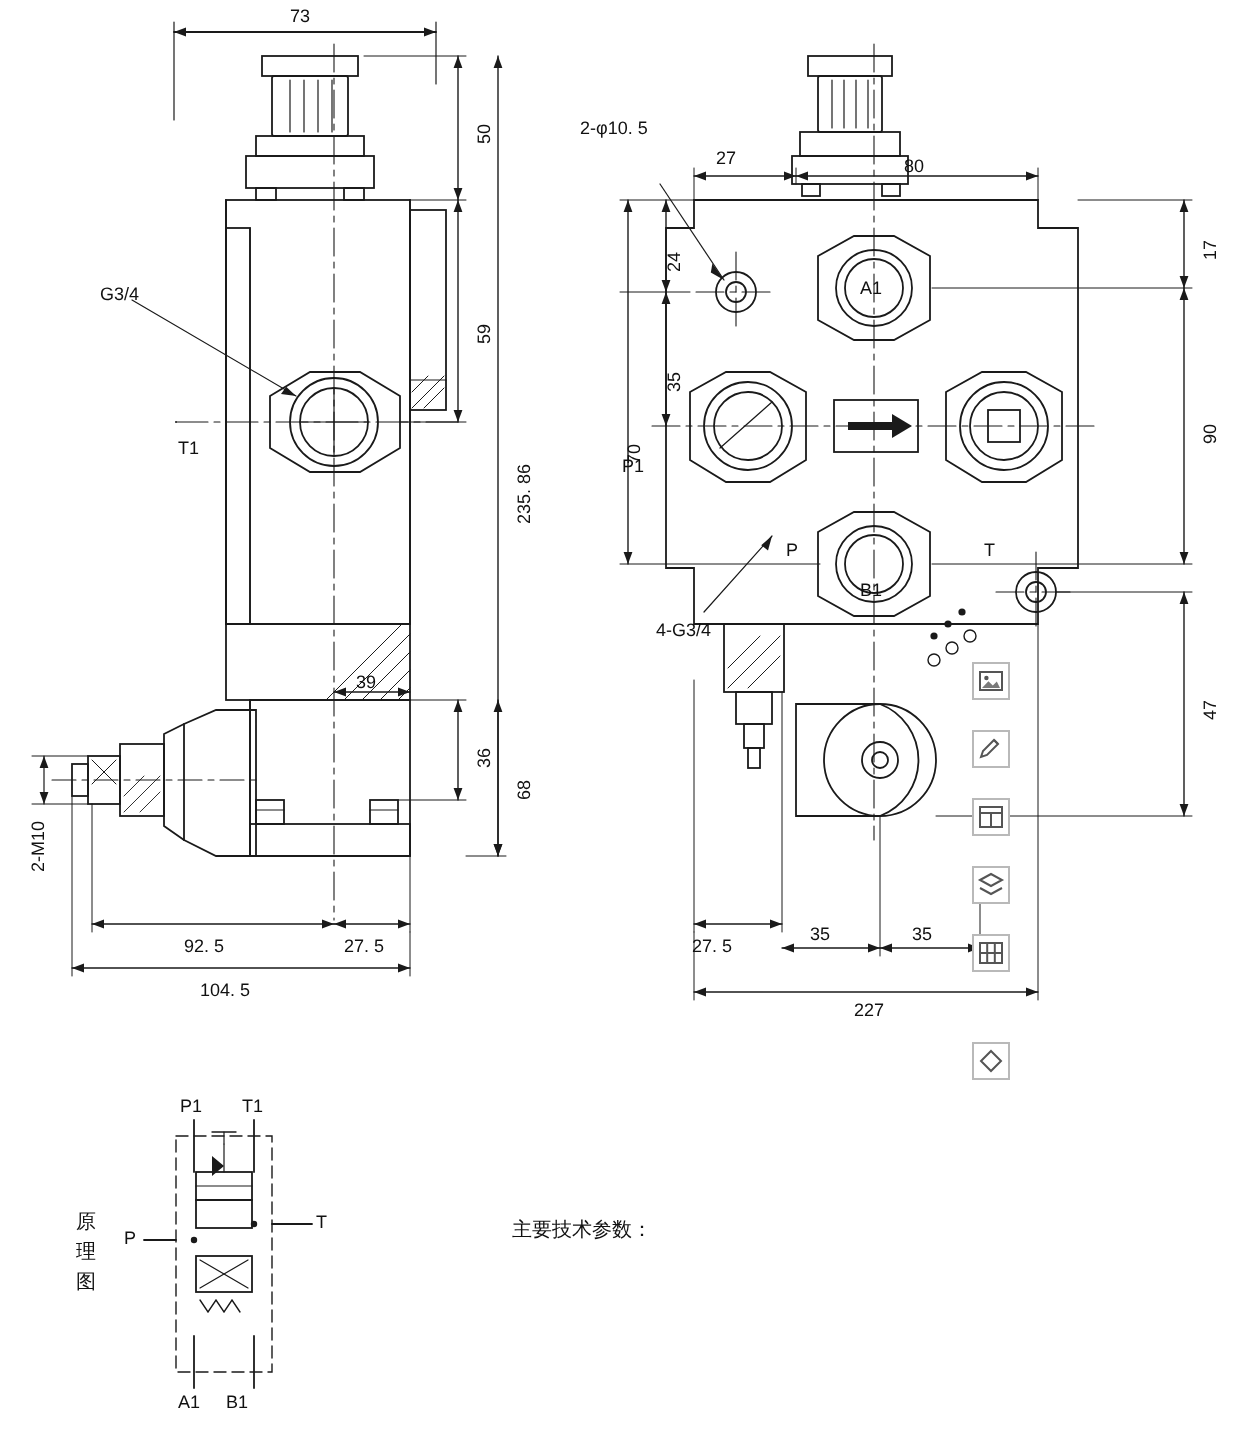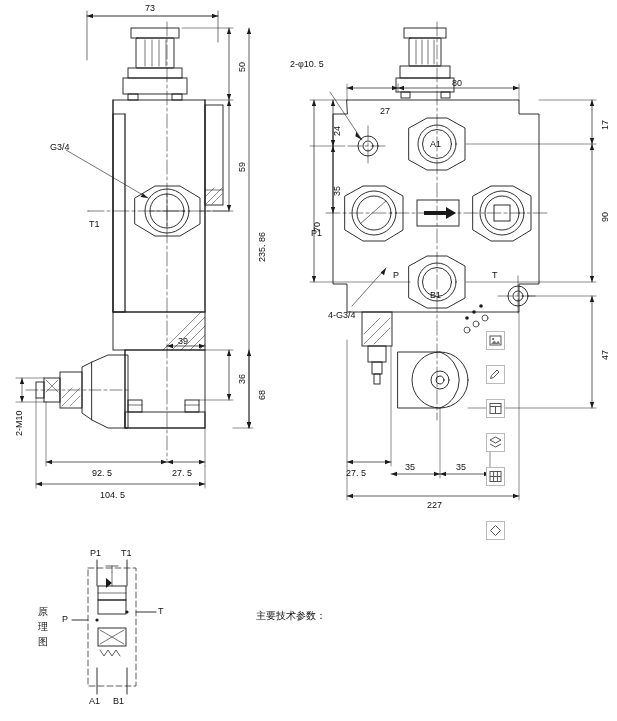--- a/index.html
+++ b/index.html
@@ -340,21 +340,21 @@
 <div class="lbl rot" style="left:237px;top:384px;">36</div>
 <div class="lbl rot" style="left:257px;top:400px;">68</div>
 <div class="lbl" style="left:92px;top:468px;">92. 5</div>
 <div class="lbl" style="left:172px;top:468px;">27. 5</div>
 <div class="lbl" style="left:100px;top:490px;">104. 5</div>
 
 <div class="lbl" style="left:50px;top:142px;">G3/4</div>
 <div class="lbl" style="left:89px;top:219px;">T1</div>
 <div class="lbl rot" style="left:14px;top:436px;">2-M10</div>
 
-<div class="lbl" style="left:380px;top:74px;margin-top:32px;">27</div>
+<div class="lbl" style="left:358px;top:74px;">27</div>
 <div class="lbl" style="left:452px;top:78px;">80</div>
 <div class="lbl rot" style="left:332px;top:136px;">24</div>
 <div class="lbl rot" style="left:332px;top:196px;">35</div>
 <div class="lbl rot" style="left:312px;top:232px;">70</div>
 <div class="lbl rot" style="left:600px;top:130px;">17</div>
 <div class="lbl rot" style="left:600px;top:222px;">90</div>
 <div class="lbl rot" style="left:600px;top:360px;">47</div>
 <div class="lbl" style="left:346px;top:468px;">27. 5</div>
 <div class="lbl" style="left:405px;top:462px;">35</div>
 <div class="lbl" style="left:456px;top:462px;">35</div>

